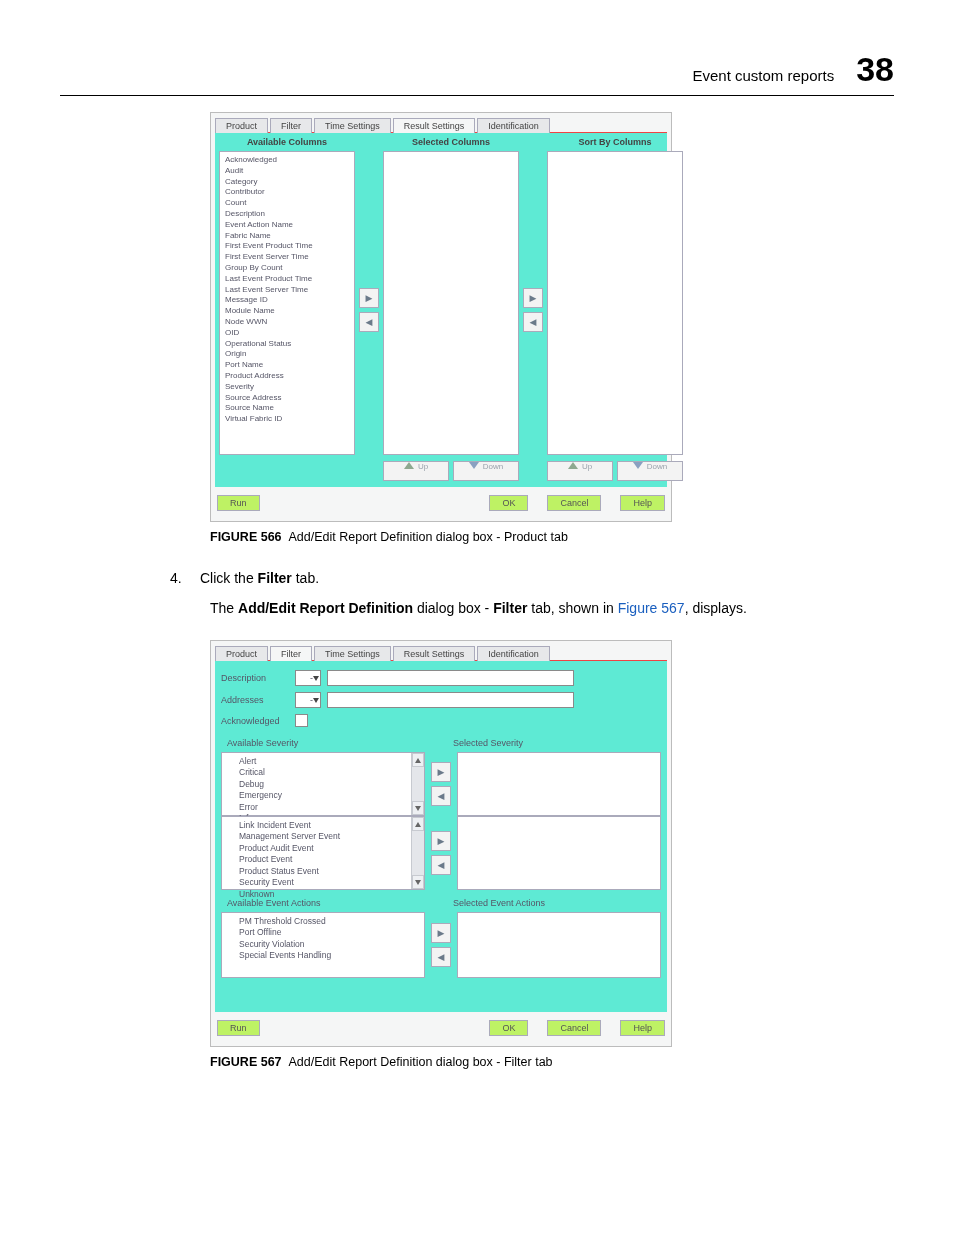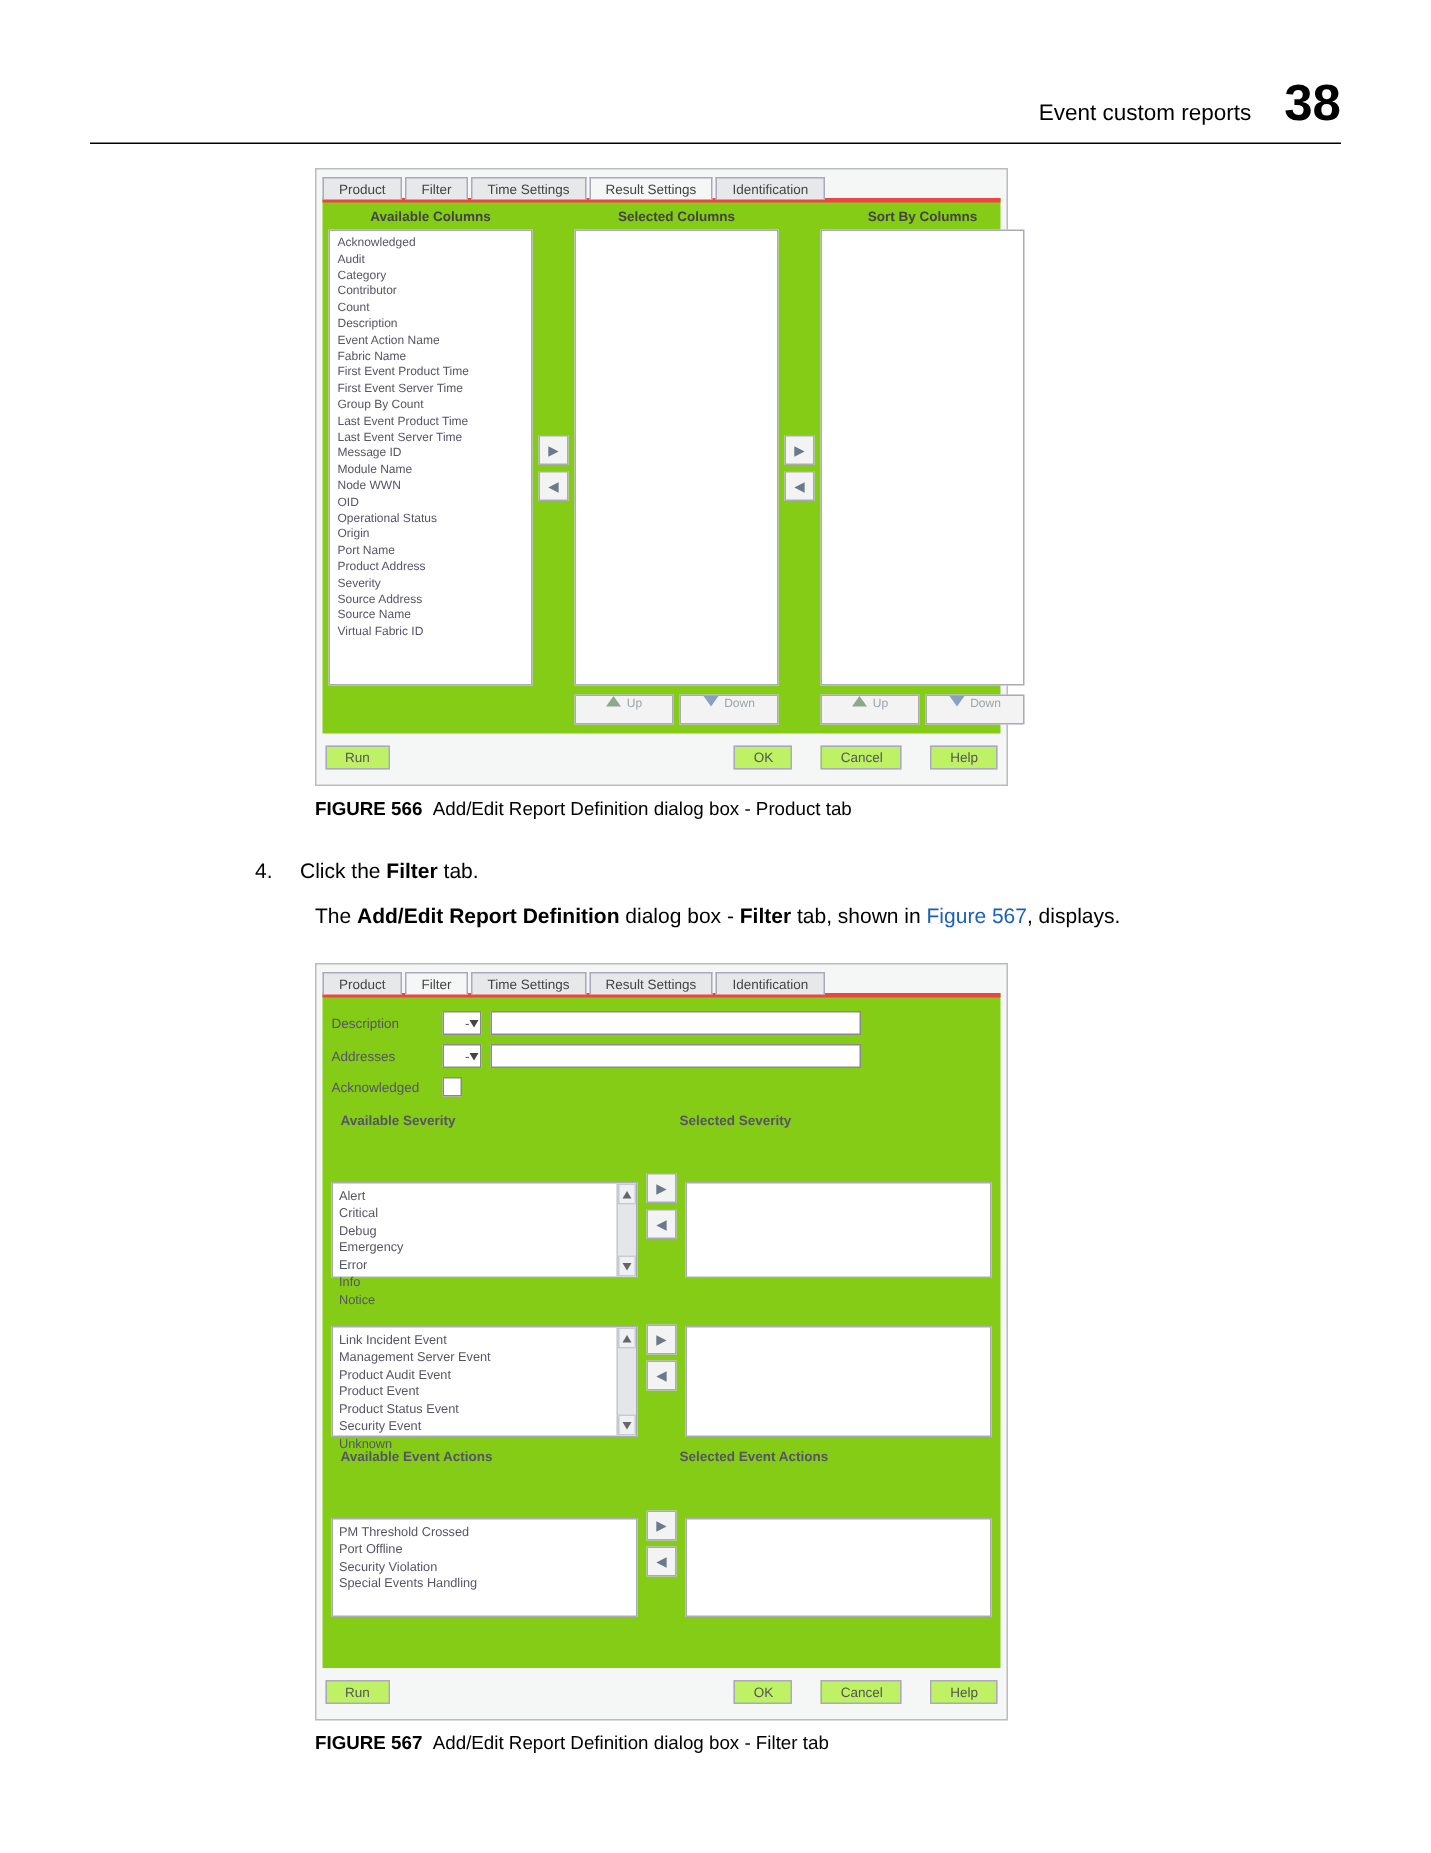--- a/index.html
+++ b/index.html
@@ -54,23 +54,23 @@
     border: 1px solid #aab;
     border-bottom: none;
     padding: 2px 10px;
     position: relative;
     top: 1px;
   }
   .tab.inactive {
     background: #e7e8ea;
   }
   .tab-body {
-    border-top: 3px solid #ef4444;
+    border-top: 1px solid #ef4444;
     margin: 0 4px;
-    background: #84cc16;
+    background: #5eead4;
   }
   .three-col {
     display: grid;
     grid-template-columns: 1fr auto 1fr auto 1fr;
     gap: 4px;
     padding: 0 4px;
   }
   .col-head {
     text-align: center;
     font-weight: 700;
@@ -208,37 +208,35 @@
   }
   .checkbox {
     width: 11px; height: 11px;
     border: 1px solid #8a8a8a;
     background: #fff;
   }
   .section-head {
     padding: 4px 6px;
     font-size: 9px;
     color: #556;
-    font-weight: bold;
   }
   .two-col {
     display: grid;
     grid-template-columns: 1fr auto 1fr;
     gap: 6px;
     padding: 0 6px;
   }
   .listbox2 {
     background: #fff;
     border: 1px solid #aab;
-    padding: 3px 4px;
+    padding: 3px 17px;
     font-size: 8.5px;
     line-height: 1.35;
     color: #556;
     position: relative;
-    margin-top: 32px;
   }
   .list-h-56 { height: 56px; }
   .list-h-66 { height: 66px; }
   .list-h-58 { height: 58px; }
   .scrollbar-v {
     position: absolute;
     right: 0; top: 0; bottom: 0;
     width: 12px;
     background: #e4e6ea;
     border-left: 1px solid #c7cad0;

